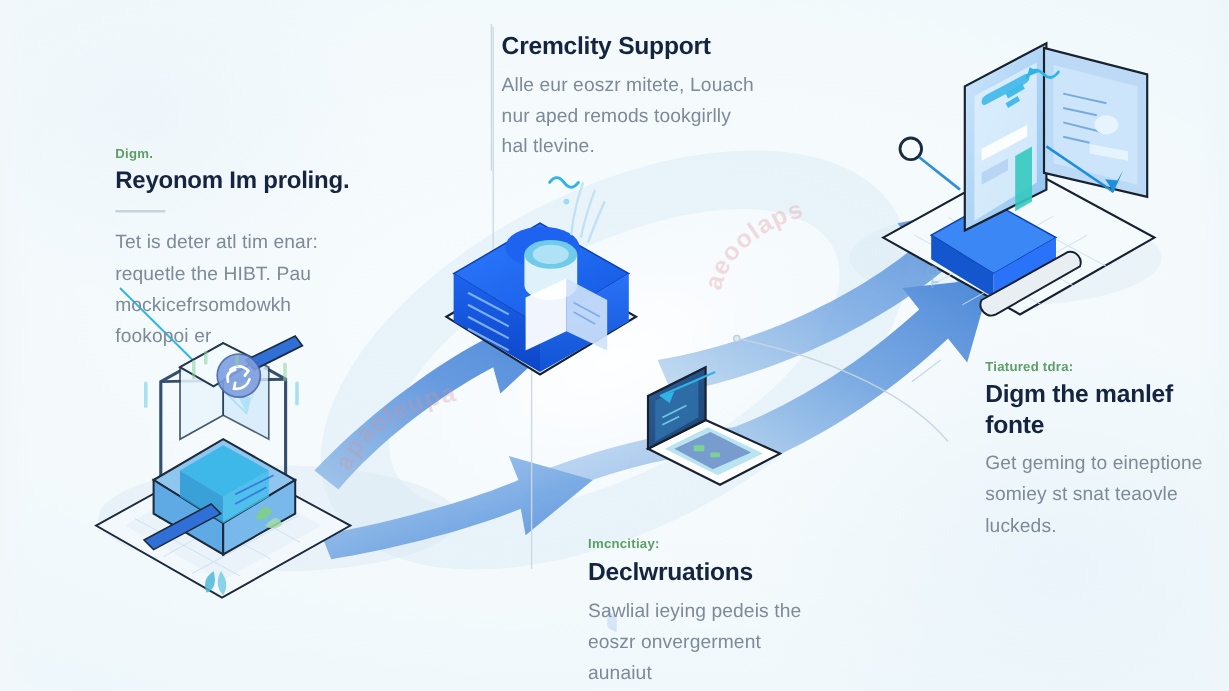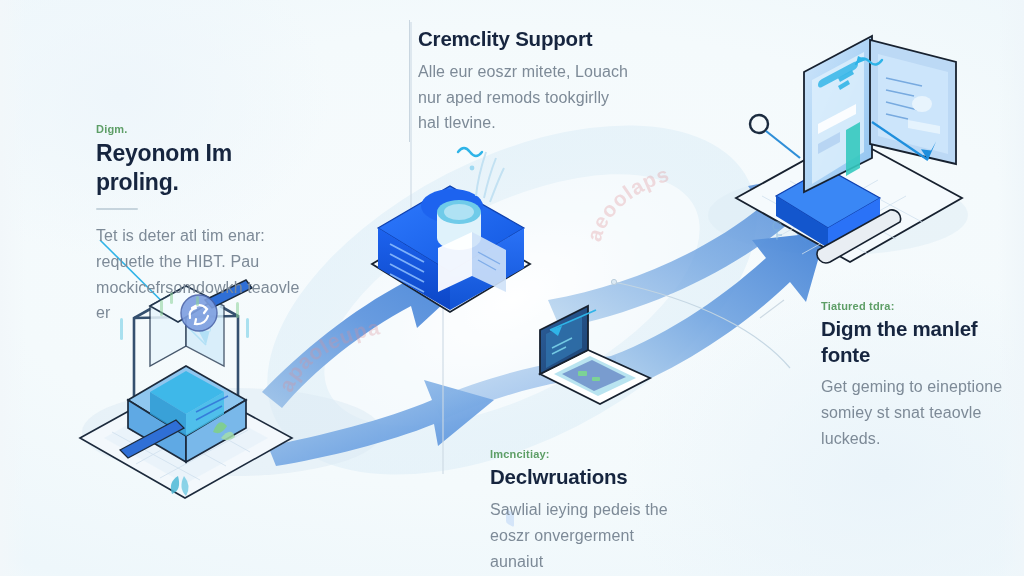--- a/index.html
+++ b/index.html
@@ -27,21 +27,21 @@
 
   svg.layer{position:absolute;left:0;top:0;width:1024px;height:576px;overflow:visible;}
 
   
   .block{position:absolute;}
   .eyebrow{
     font-size:11px;font-weight:700;letter-spacing:.2px;color:#5d9e66;
     margin:0 0 3px 0;line-height:1.2;
   }
   .heading{
-    font-size:23px;font-weight:700;color:#16253f;letter-spacing:-.2px;
+    font-size:20px;font-weight:700;color:#16253f;letter-spacing:-.2px;
     margin:0;line-height:1.25;
   }
   .heading.lg{font-size:20.5px;}
   .rule{width:42px;height:2px;background:#c6d4dd;margin:11px 0 13px 0;border-radius:1px;}
   .body{
     font-size:16px;line-height:1.62;color:#7d8a97;margin:7px 0 0 0;font-weight:400;
     letter-spacing:.1px;
   }
   .vline{position:absolute;width:1px;background:#c9d6e0;}
 
@@ -368,21 +368,21 @@
     <g opacity=".5">
       <circle cx="777" cy="226" r="4" fill="none" stroke="#7fb3d8" stroke-width="1.6"></circle>
       <path d="M 777 230 L 777 240 M 777 235 L 782 235" stroke="#7fb3d8" stroke-width="1.6"></path>
     </g>
   </svg>
 
   <div class="block" id="blk-left">
     <p class="eyebrow">Digm.</p>
     <h2 class="heading">Reyonom Im proling.</h2>
     <div class="rule"></div>
-    <p class="body">Tet is deter atl tim enar: requetle the HIBT. Pau mockicefrsomdowkh teaovle er</p>
+    <p class="body">Tet is deter atl tim enar: requetle the HIBT. Pau mockicefrsomdowkh fookopoi er</p>
   </div>
 
   <div class="vline" style="left:409px;top:20px;height:122px;"></div>
   <div class="block" id="blk-top">
     <h2 class="heading lg">Cremclity Support</h2>
     <p class="body">Alle eur eoszr mitete, Louach nur aped remods tookgirlly hal tlevine.</p>
   </div>
 
   <div class="block" id="blk-right">
     <p class="eyebrow">Tiatured tdra:</p>

